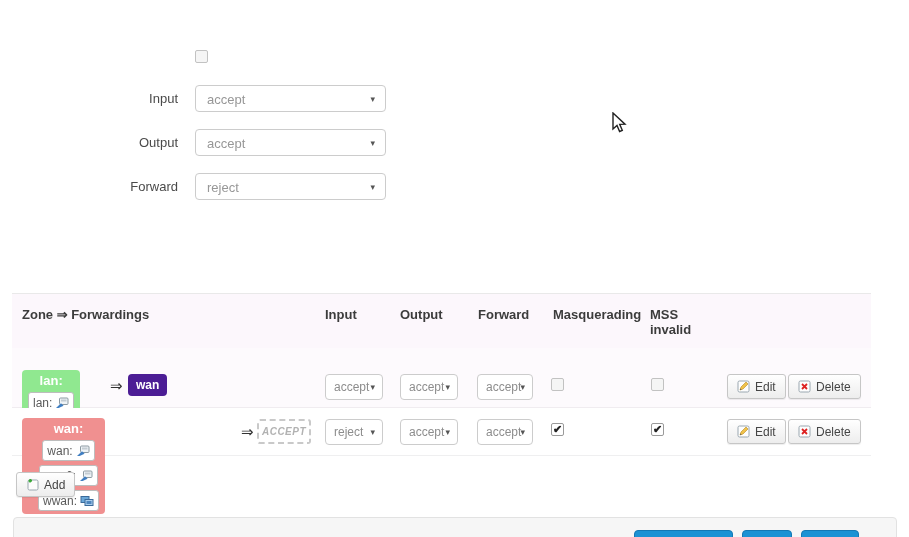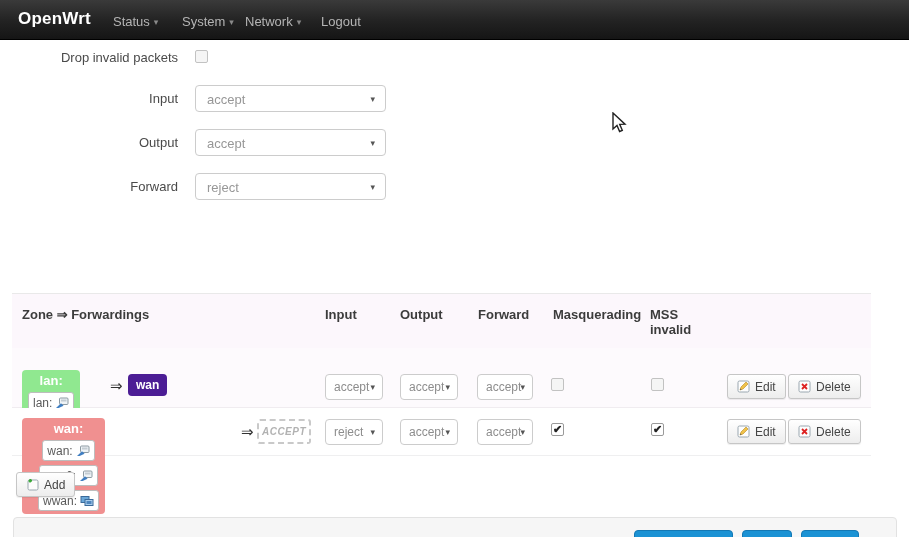--- a/index.html
+++ b/index.html
@@ -61,29 +61,21 @@
   .footer-band { left:13px; top:517px; width:884px; height:34px; background:#f6f6f6;
     border:1px solid #e2e2e2; border-radius:4px; }
 
   .cursor { pointer-events:none; }
 </style>
 </head>
 <body>
 
 <div class="screen">
 
-  <div class="abs navbar">
-    <span class="abs brand">OpenWrt</span>
-    <span class="abs nav-item" style="left:113px"><span>Status</span><span class="caret">▾</span></span>
-    <span class="abs nav-item" style="left:182px"><span>System</span><span class="caret">▾</span></span>
-    <span class="abs nav-item" style="left:245px"><span>Network</span><span class="caret">▾</span></span>
-    <span class="abs nav-item" style="left:321px"><span>Logout</span></span>
-  </div>
-
-  <span class="abs form-label" style="top:50px">Drop invalid packets</span>
+
   <span class="abs cb" style="left:195px;top:50px"></span>
 
   <span class="abs form-label" style="top:91px">Input</span>
   <div class="abs select select-lg" style="left:195px;top:85px">
     <span class="val">accept</span>
       <span class="sc">▾</span>
   </div>
 
   <span class="abs form-label" style="top:135px">Output</span>
   <div class="abs select select-lg" style="left:195px;top:129px">

